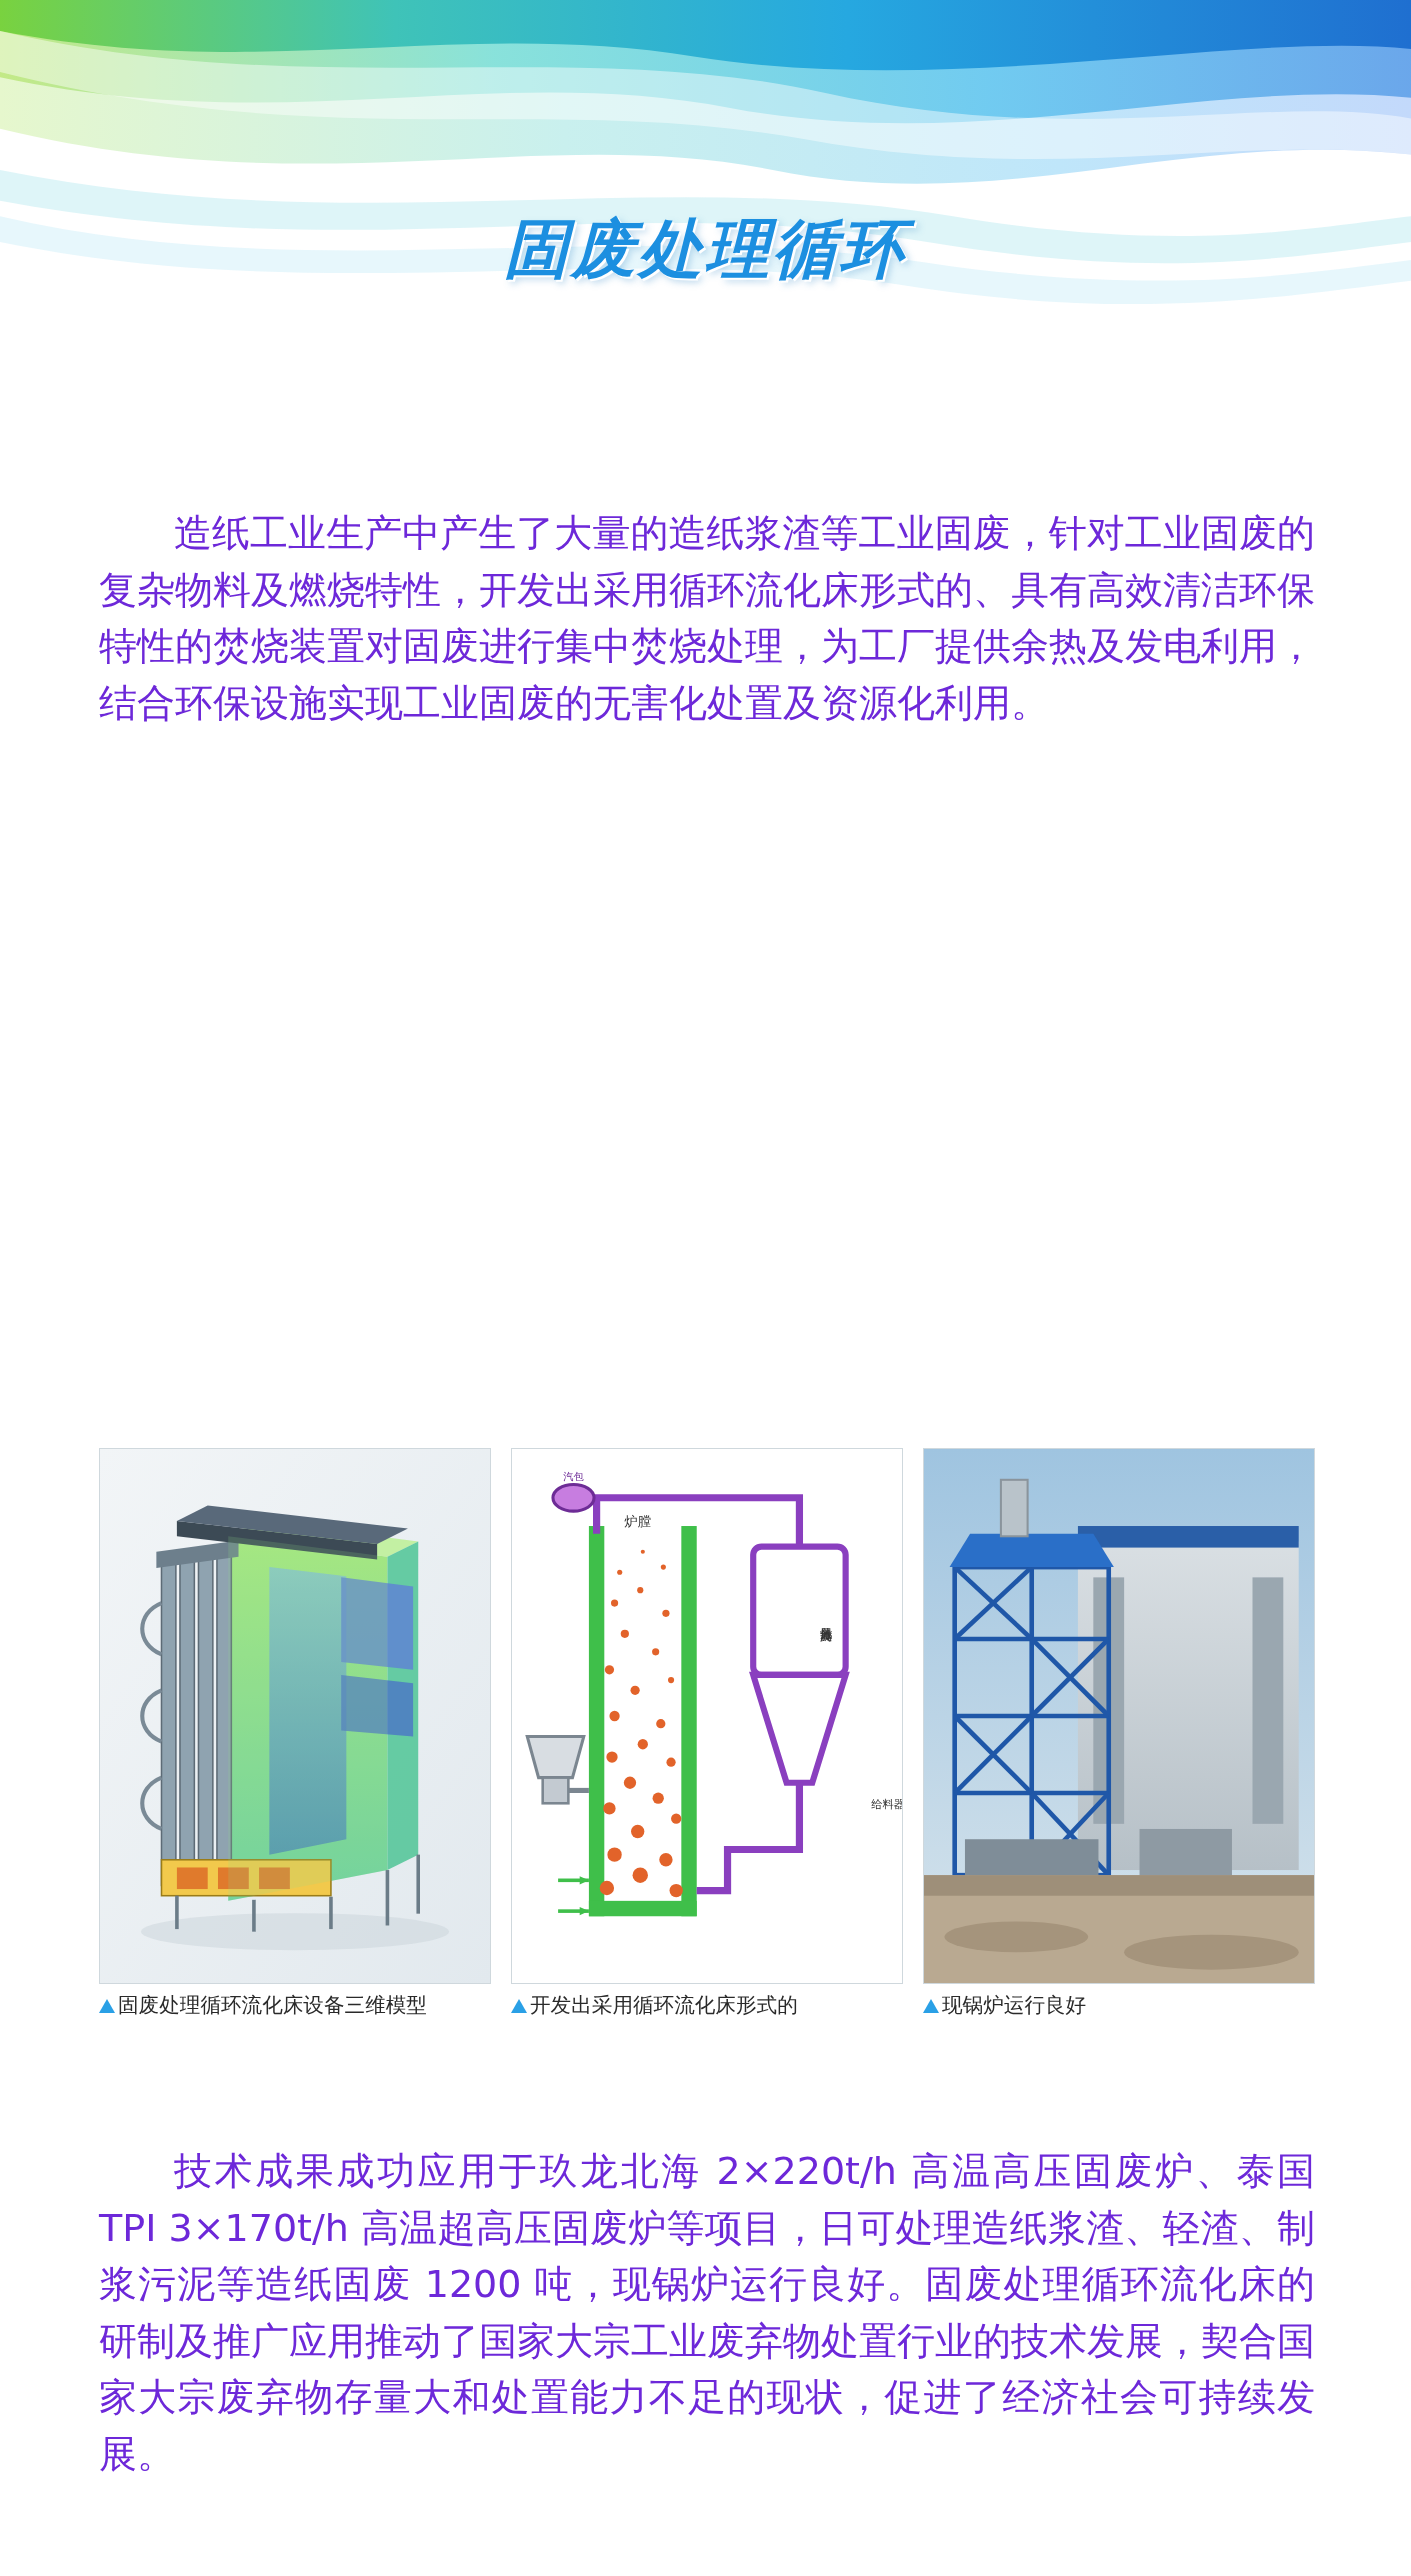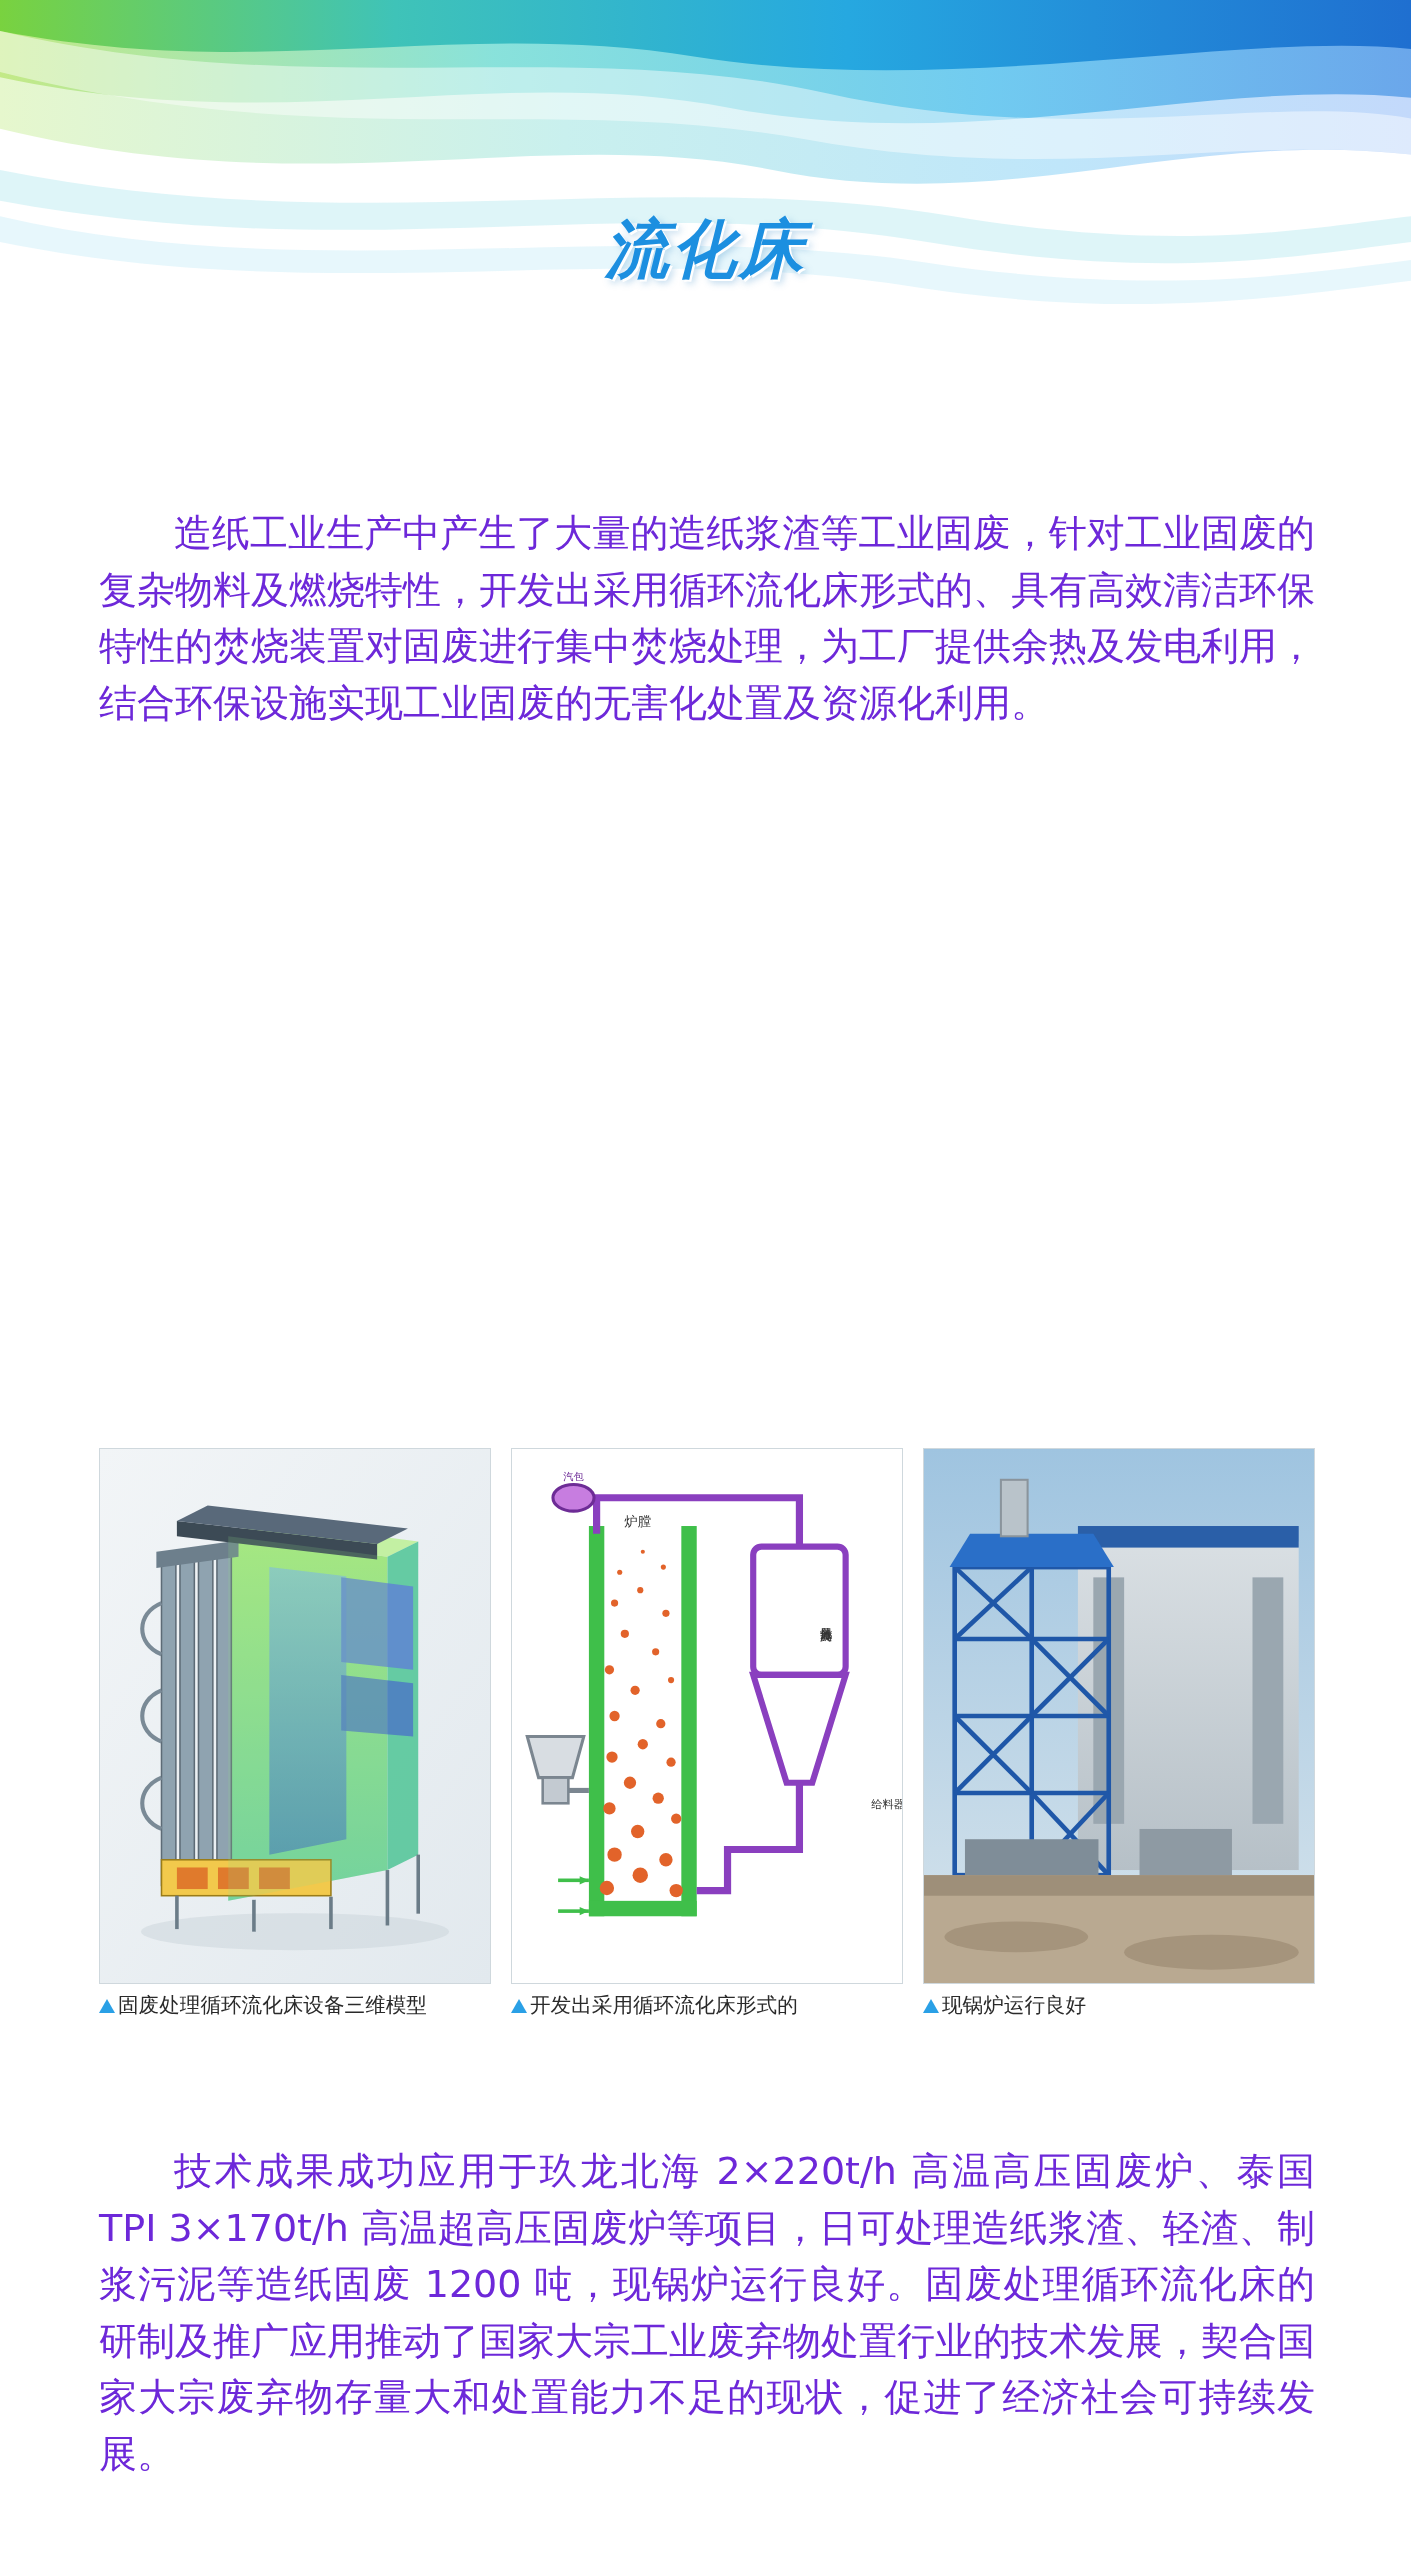--- a/index.html
+++ b/index.html
@@ -144,21 +144,21 @@
       <path d="M0,0 L2739,0 L2739,300 C2300,250 1950,420 1500,330 C1050,240 620,400 0,250 Z" fill="url(#tg3)"></path>
       <path d="M0,0 L2739,0 L2739,190 C2350,150 1900,300 1420,210 C950,120 560,270 0,150 Z" fill="url(#tg2)" opacity="0.85"></path>
       <path d="M0,0 L2739,0 L2739,95 C2400,60 1850,190 1350,110 C880,35 520,160 0,60 Z" fill="url(#tg1)"></path>
       <path d="M0,60 C600,200 1100,70 1600,180 C2100,290 2450,180 2739,230 L2739,300 C2400,260 2050,360 1560,270 C1060,180 640,300 0,140 Z" fill="#ffffff" opacity="0.45"></path>
       <path d="M0,330 C700,470 1250,320 1850,420 C2300,495 2560,440 2739,420 L2739,470 C2500,500 2250,545 1800,470 C1200,370 700,520 0,390 Z" fill="#cdeff4" opacity="0.65"></path>
       <path d="M0,420 C600,560 1200,420 1800,510 C2250,578 2540,530 2739,505 L2739,545 C2500,575 2200,625 1760,555 C1180,465 640,600 0,470 Z" fill="#ddf3fb" opacity="0.7"></path>
     </svg>
   </div>
 
   <div class="title-wrap">
-    <div class="title-line">流化床</div>
+    <div class="title-line">固废处理循环</div>
   </div>
 
   <div class="content">
     <p class="para">造纸工业生产中产生了大量的造纸浆渣等工业固废，针对工业固废的复杂物料及燃烧特性，开发出采用循环流化床形式的、具有高效清洁环保特性的焚烧装置对固废进行集中焚烧处理，为工厂提供余热及发电利用，结合环保设施实现工业固废的无害化处置及资源化利用。</p>
   </div>
 
   <div class="figures">
 
     <div class="figure">
       <div class="fig-box">

